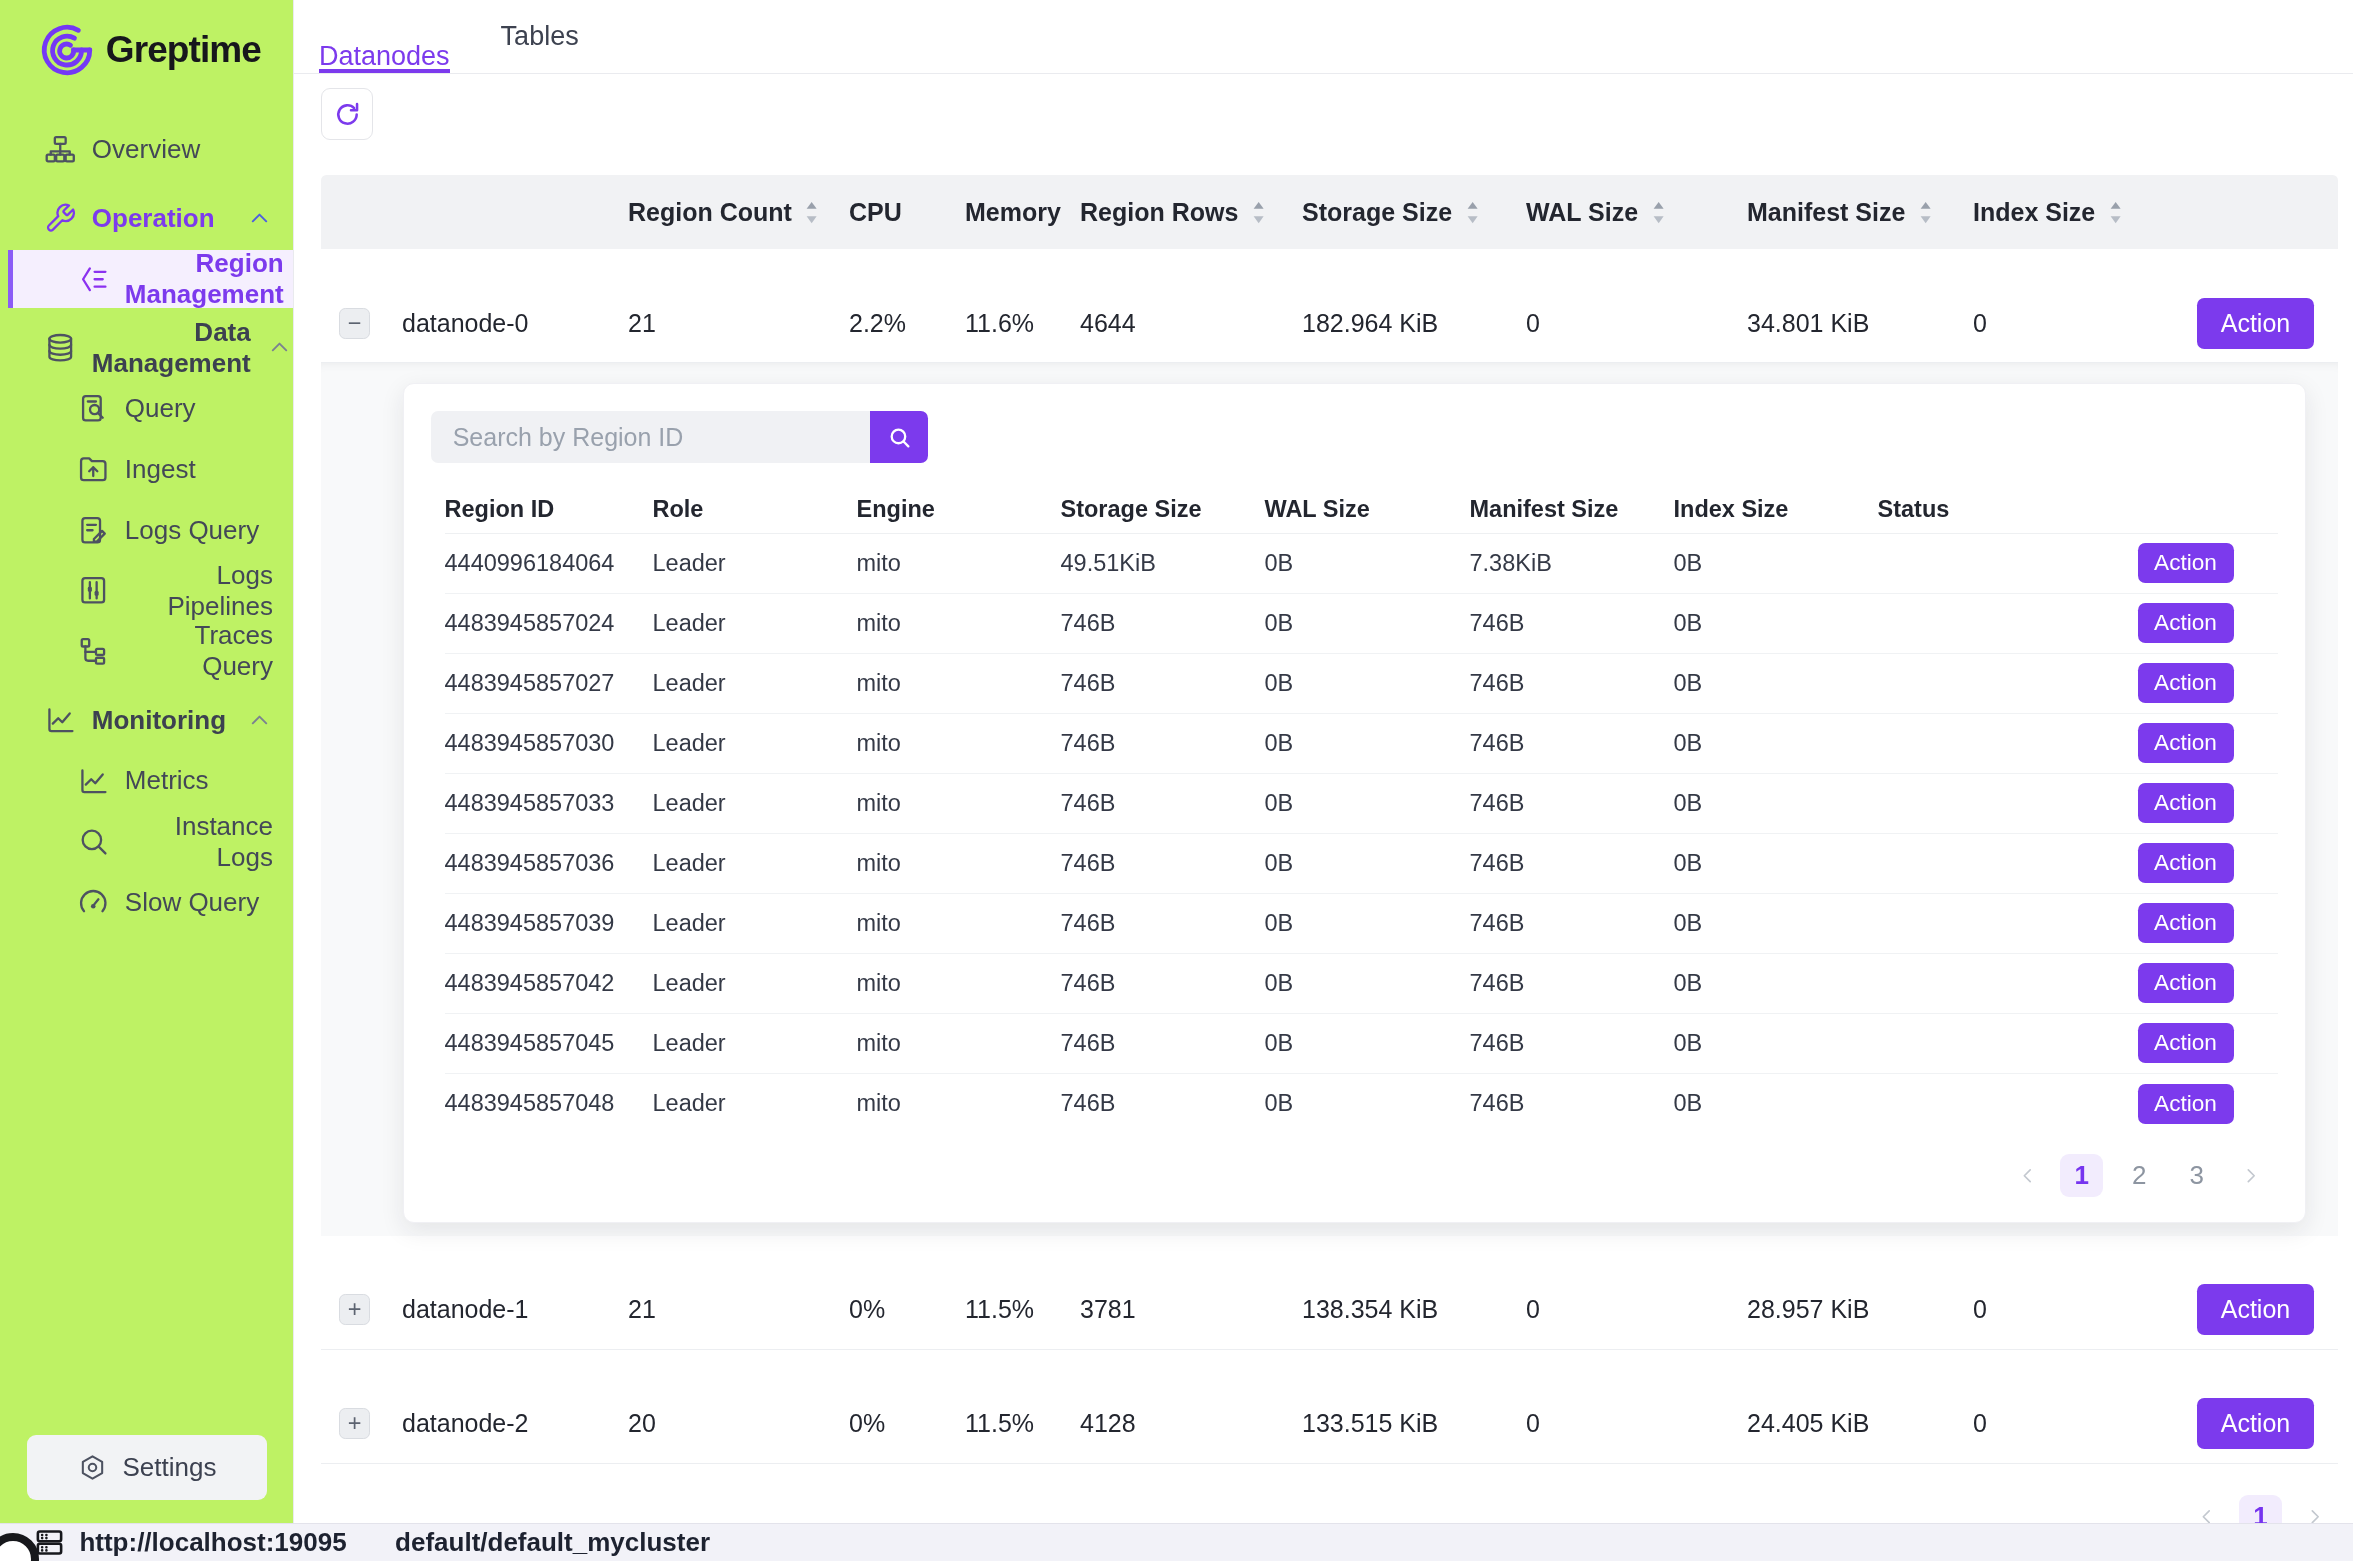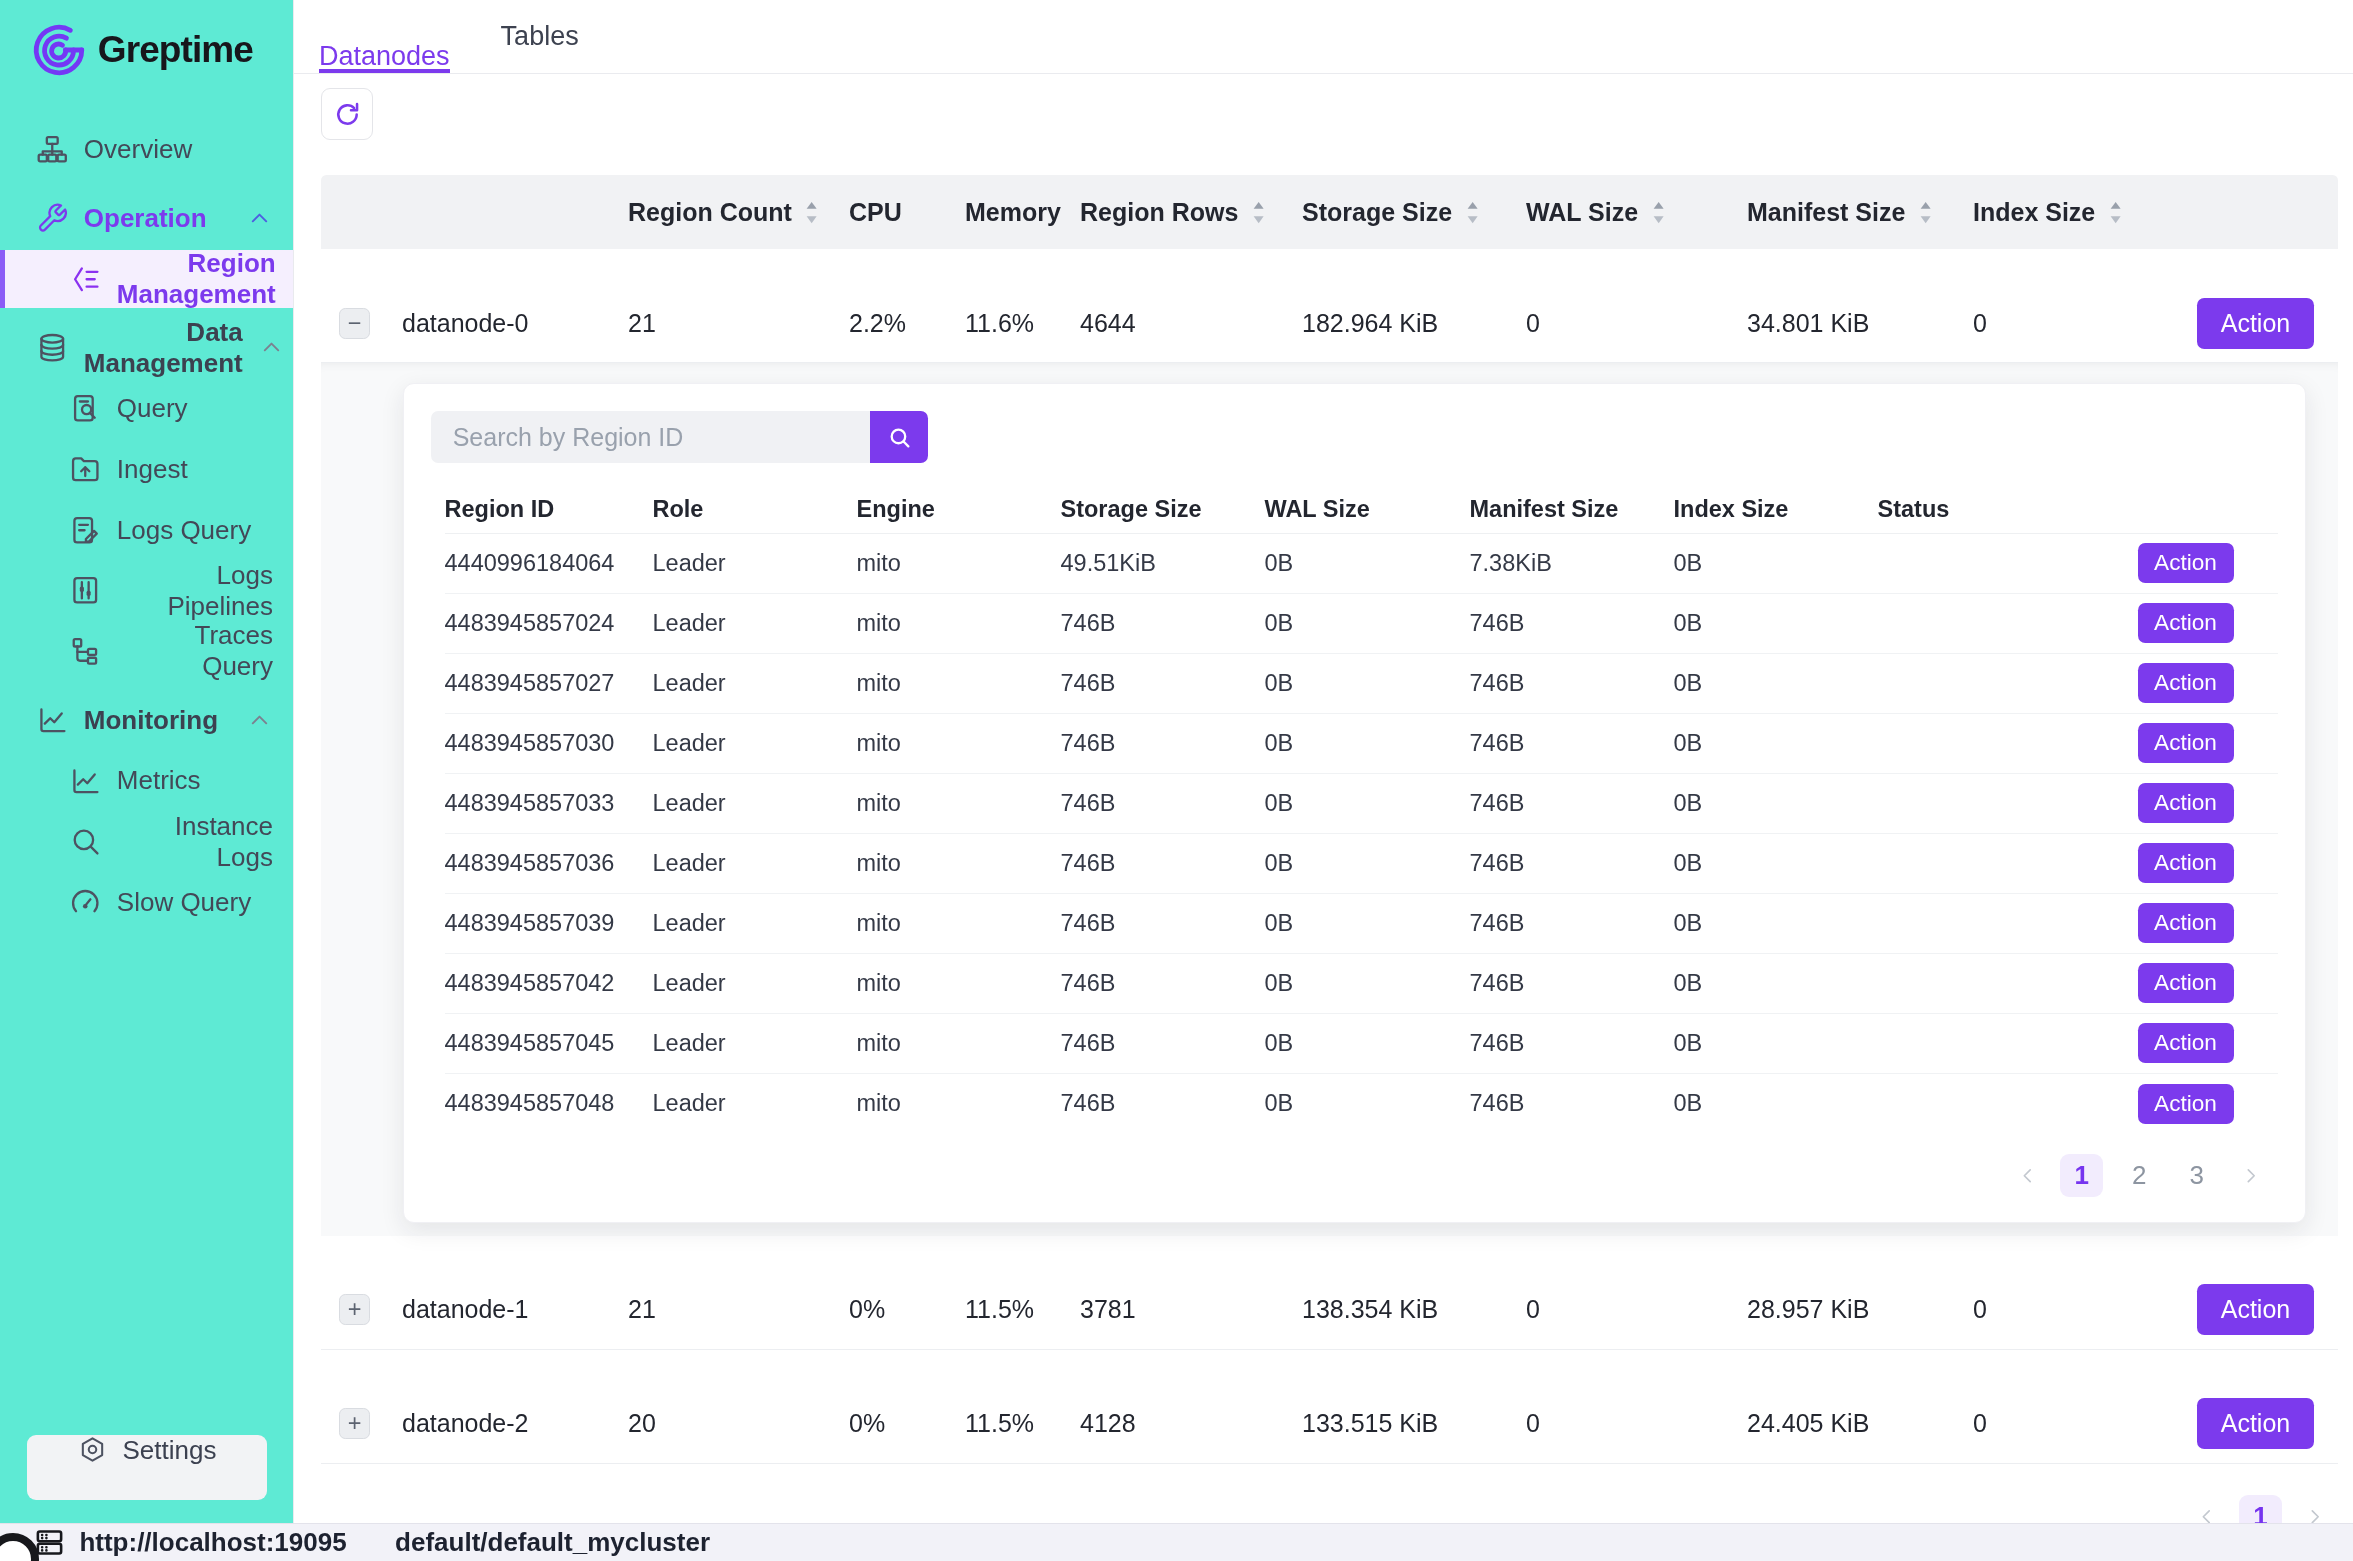--- a/index.html
+++ b/index.html
@@ -2,39 +2,39 @@
 <html style="--accent: #7c3aed;font-size:14.4px"><head>
 <meta charset="utf-8">
 <style>
   * { margin:0; padding:0; box-sizing:border-box; }
   html,body { width:2354px; height:1561px; overflow:hidden; background:#fff;
     font-family:"Liberation Sans","DejaVu Sans",sans-serif; color:#23262f; }
   .app { position:relative; width:2354px; height:1561px; }
 
   
   .sidebar { position:absolute; left:0; top:0; bottom:38px; width:294px;
-    background:#5eead4; border-right:1.8px solid #e9eaee; z-index:2; }
+    background:#bef264; border-right:1.8px solid #e9eaee; z-index:2;padding-left:8px; }
   .logo-row { display:flex; align-items:center; gap:10.8px; padding:21.7px 0 0 31px; }
   .logo-mark { width:56px; height:56px; flex:0 0 auto; }
   .brand { font-size:37px; font-weight:800; color:#17171c; letter-spacing:-0.9px; }
   nav { margin-top:43px; }
   .nav-item { display:flex; align-items:center; gap:15.3px; height:58px; margin-bottom:2.7px;
     padding:0 20px 0 36px; font-size:26px; color:#434857; cursor:pointer; position:relative;text-align:right; }
   .nav-item .icn { width:32.5px; height:32.5px; flex:0 0 auto; color:#4d5261; }
   .nav-item.section { margin-top:10.8px; font-weight:600; color:#3c4150; }
   .nav-item.child { padding-left:69px; }
   .nav-item .chev { margin-left:auto; width:27px; height:27px; color:#7b8290; }
   .nav-item.accent, .nav-item.accent .icn { color:#7c3aed; }
   .nav-item.accent .chev { color:#4d5fe0; }
   .nav-item.active { background:#f5effe; color:#7c3aed; font-weight:600; }
   .nav-item.active .icn { color:#8b31f0; }
   .nav-item.active::before { content:""; position:absolute; left:0; top:0; bottom:0;
     width:5.4px; background:#8b5cf6; }
   .settings-btn { position:absolute; left:27px; bottom:22.6px; width:240px; height:65px;
-    background:#f2f3f5; border:none; border-radius:9px; display:flex; align-items:flex-start;
+    background:#f2f3f5; border:none; border-radius:9px; display:flex; align-items:center;
     justify-content:center; gap:16px; font-size:26px; color:#3c4150; cursor:pointer;
     font-family:inherit; }
   .settings-btn .icn { width:29px; height:29px; color:#4d5261; }
 
   
   .main { position:absolute; left:294px; top:0; right:0; bottom:38px; background:#fff; }
   .tabbar { display:flex; gap:51px; height:74px; padding-left:25px;
     border-bottom:1.8px solid #eaebef; }
   .tab { display:flex; align-items:center; font-size:27px; color:#3d4250; cursor:pointer;
     border-bottom:4.5px solid transparent; padding-top:3.6px; font-weight:500; }

